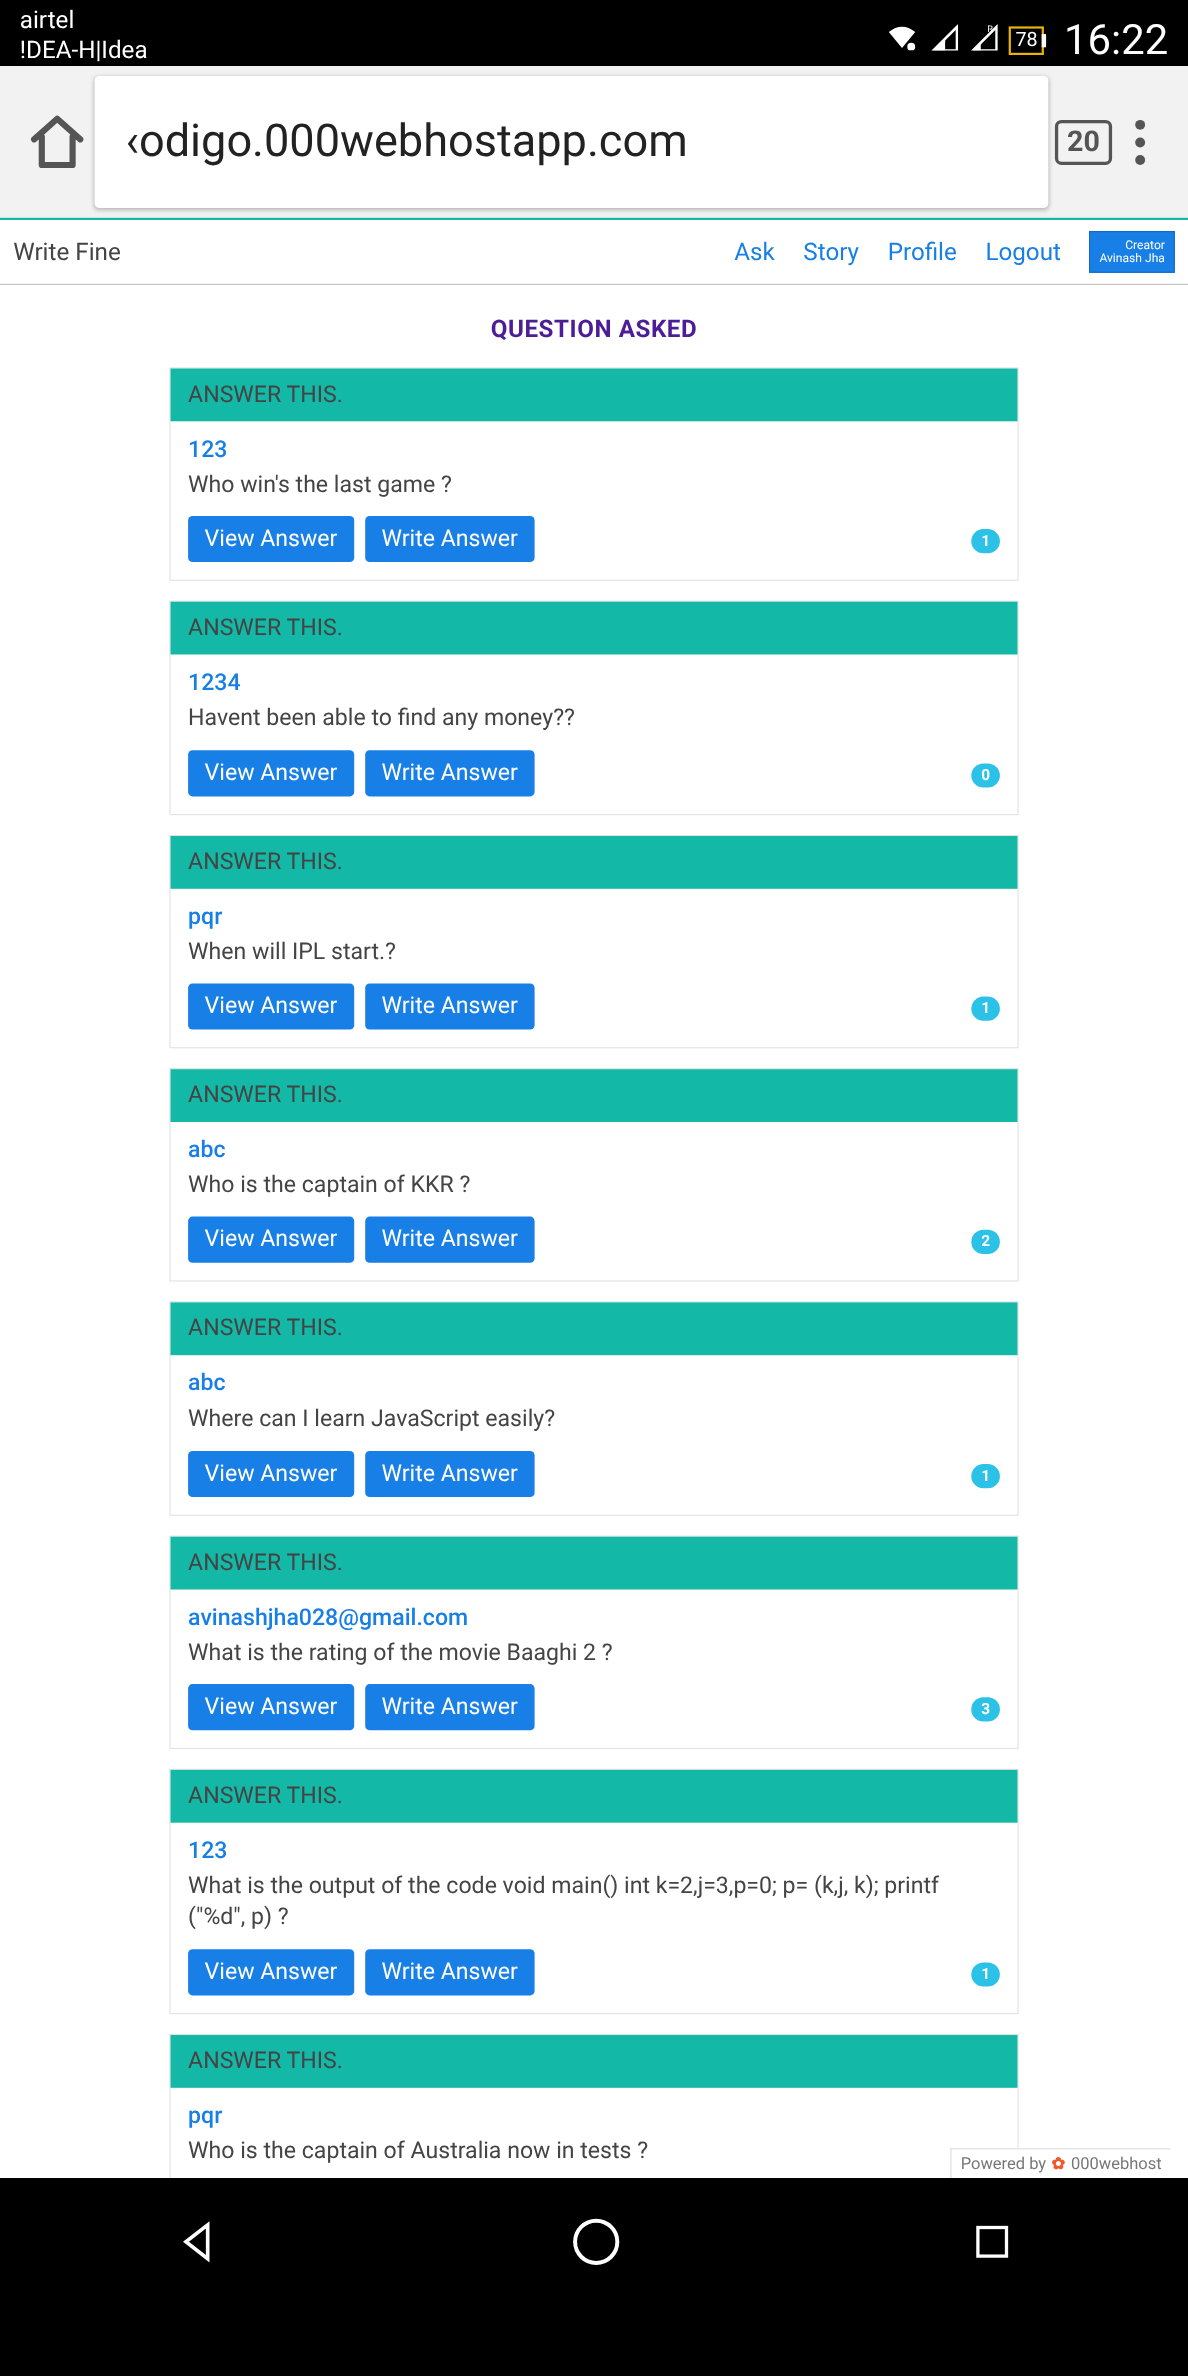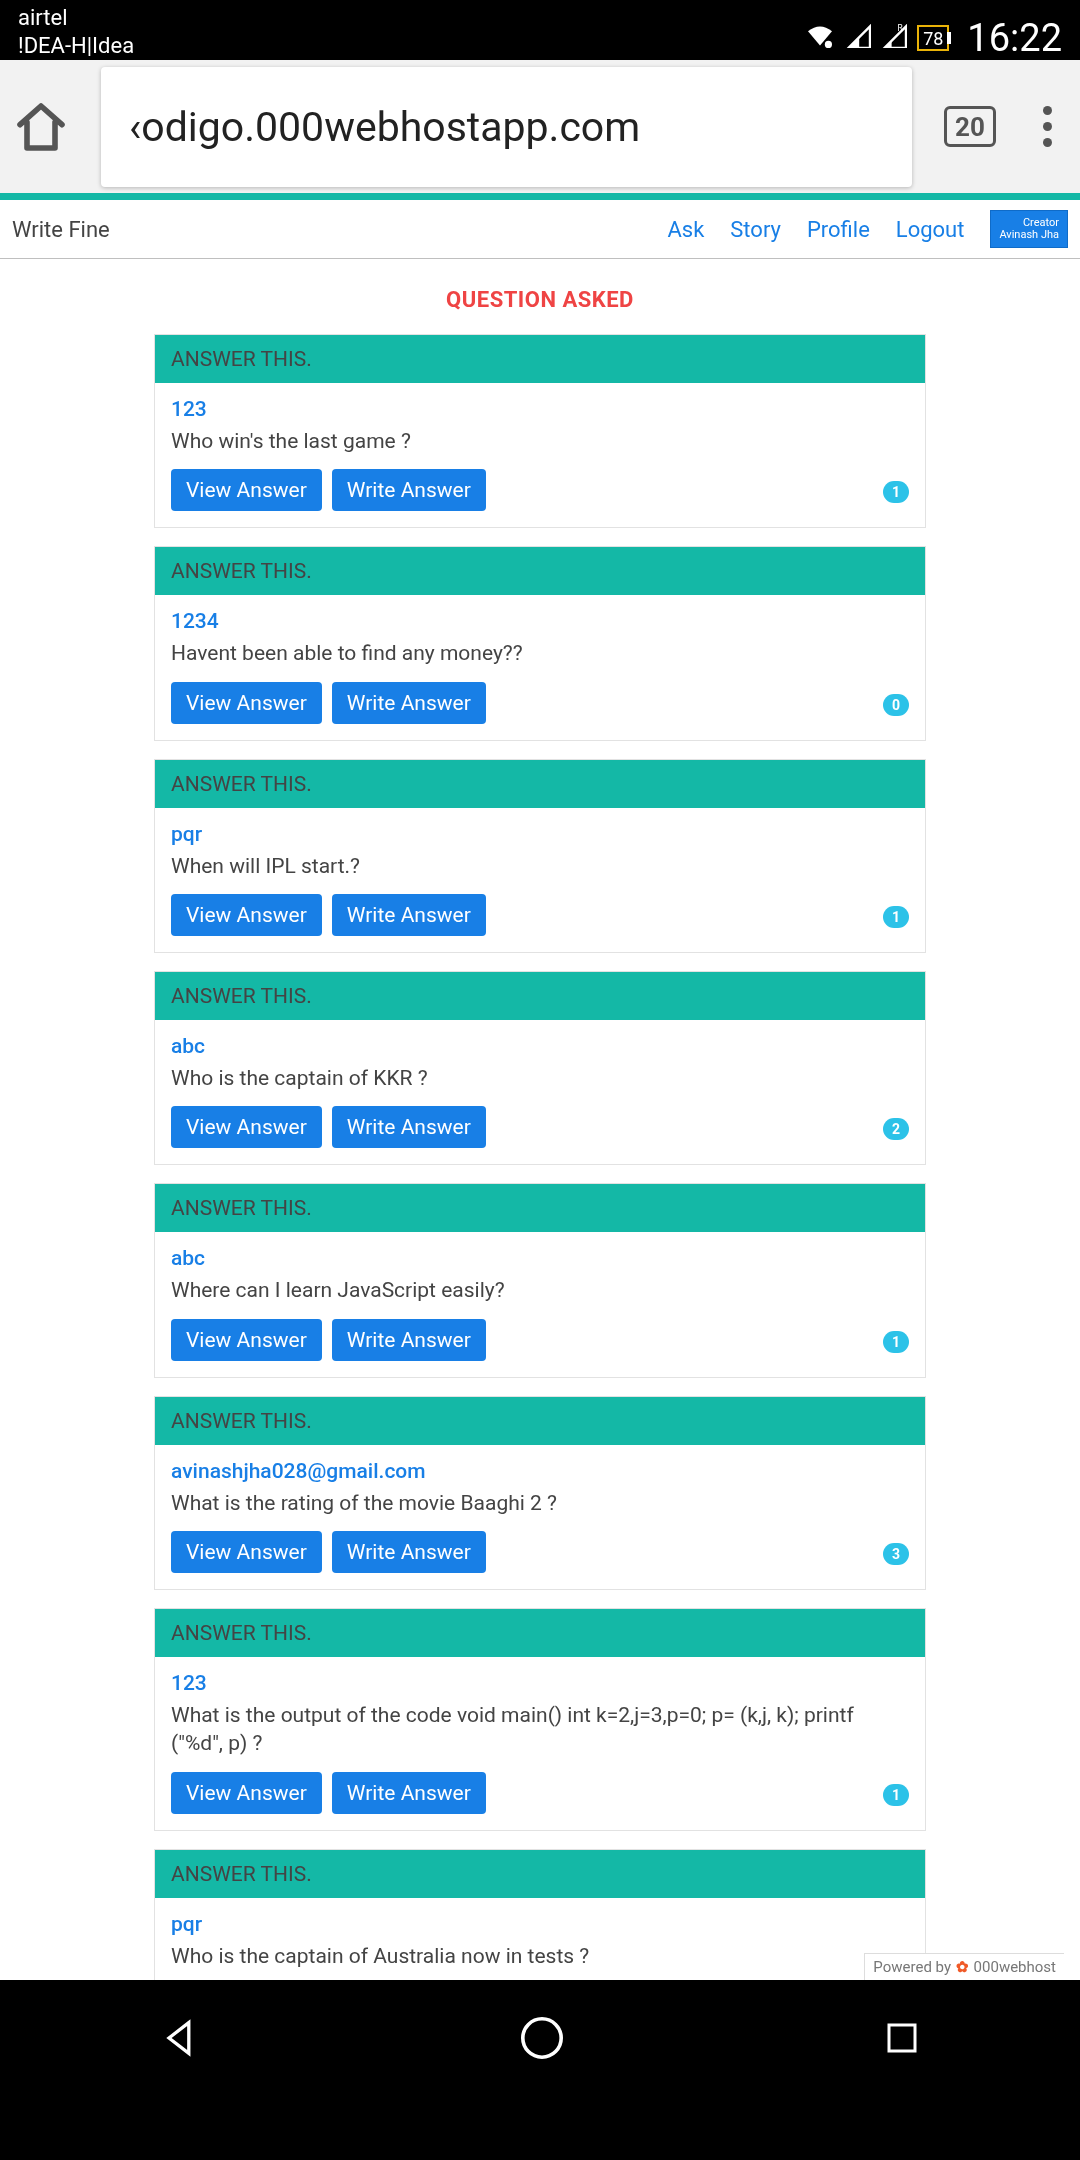--- a/index.html
+++ b/index.html
@@ -1,43 +1,43 @@
 <!DOCTYPE html>
 <html><head>
 <meta charset="utf-8">
 <style>
 *{margin:0;padding:0;box-sizing:border-box;font-family:Roboto,Arial,sans-serif;-webkit-font-smoothing:antialiased}
 html,body{width:1080px;height:2160px;background:#000;overflow:hidden}
 
 
-.status-bar{height:60px;background:#000;color:#fff;display:flex;align-items:flex-end;justify-content:space-between;padding:5px 18px 0 18px;font-size:22px}
+.status-bar{height:60px;background:#000;color:#fff;display:flex;align-items:center;justify-content:space-between;padding:5px 18px 0 18px;font-size:22px}
 .status-left{display:flex;flex-direction:column;line-height:28px}
 .status-right{display:flex;align-items:center;gap:10px;padding-top:8px}
 .status-right .time{font-size:38px;font-weight:400;margin-left:6px}
 .battery-box{border:2px solid #eab308;padding:0 4px;font-size:18px;height:26px;display:inline-flex;align-items:center}
 .battery-tip{width:4px;height:12px;background:#fff;display:inline-block;vertical-align:middle;margin-left:-2px}
 
 
-.chrome-bar{background:#f2f2f2;height:140px;display:flex;align-items:center;padding:0 13px;gap:32px;border-bottom:7px solid #14b8a6}
+.chrome-bar{background:#f2f2f2;height:140px;display:flex;align-items:center;padding:0 24px;gap:6px;border-bottom:2px solid #14b8a6}
 .home-icon{width:56px;height:56px;color:#555}
 .url-box{flex:1;background:#fff;height:120px;border-radius:4px;box-shadow:0 1px 4px rgba(0,0,0,.25);display:flex;align-items:center;padding:0 28px;font-size:41px;color:#222;overflow:hidden;white-space:nowrap}
 .tabs-box{width:52px;height:41px;border:3px solid #555;border-radius:6px;display:flex;align-items:center;justify-content:center;font-size:26px;font-weight:700;color:#555}
 .kebab{display:flex;flex-direction:column;gap:7px;padding:0 15px}
 .kebab span{width:9px;height:9px;background:#555;border-radius:50%}
 
 
 .page{background:#fff;height:1780px;overflow:hidden;position:relative}
 
 .topnav{display:flex;align-items:center;justify-content:space-between;padding:10px 12px;border-bottom:1px solid #bfbfbf;font-size:22px}
 .brand{color:#444}
 .navlinks{display:flex;align-items:center;gap:26px}
 .navlinks a{color:#187fe6;text-decoration:none}
 .creator-badge{background:#187fe6;color:#fff;font-size:11px;text-align:right;padding:6px 8px;line-height:12px;border:1px solid #0f6bc8}
 
-.page-title{text-align:center;font-size:22px;font-weight:700;color:#ef4444;padding:28px 0 22px 0;letter-spacing:.5px}
+.page-title{text-align:center;font-size:22px;font-weight:700;color:#4c1d95;padding:28px 0 22px 0;letter-spacing:.5px}
 
 .qlist{padding:0 154px}
 .qcard{border:1px solid #e2e2e2;margin-bottom:18px;background:#fff}
 .qhead{background:#14b8a6;color:#444;font-size:21px;padding:12px 16px}
 .qbody{padding:14px 16px 16px 16px;position:relative}
 .quser{color:#187fe6;font-size:21px;font-weight:500;margin-bottom:6px}
 .qtext{color:#444;font-size:21px;margin-bottom:14px;line-height:1.35}
 .btnrow{display:flex;gap:10px}
 .btn{background:#187fe6;color:#fff;border:none;padding:9px 15px;font-size:21px;border-radius:4px;cursor:pointer}
 .badge{position:absolute;right:16px;bottom:24px;background:#2cc2e8;color:#fff;min-width:26px;height:22px;border-radius:11px;font-size:14px;font-weight:700;display:flex;align-items:center;justify-content:center;padding:0 7px}

